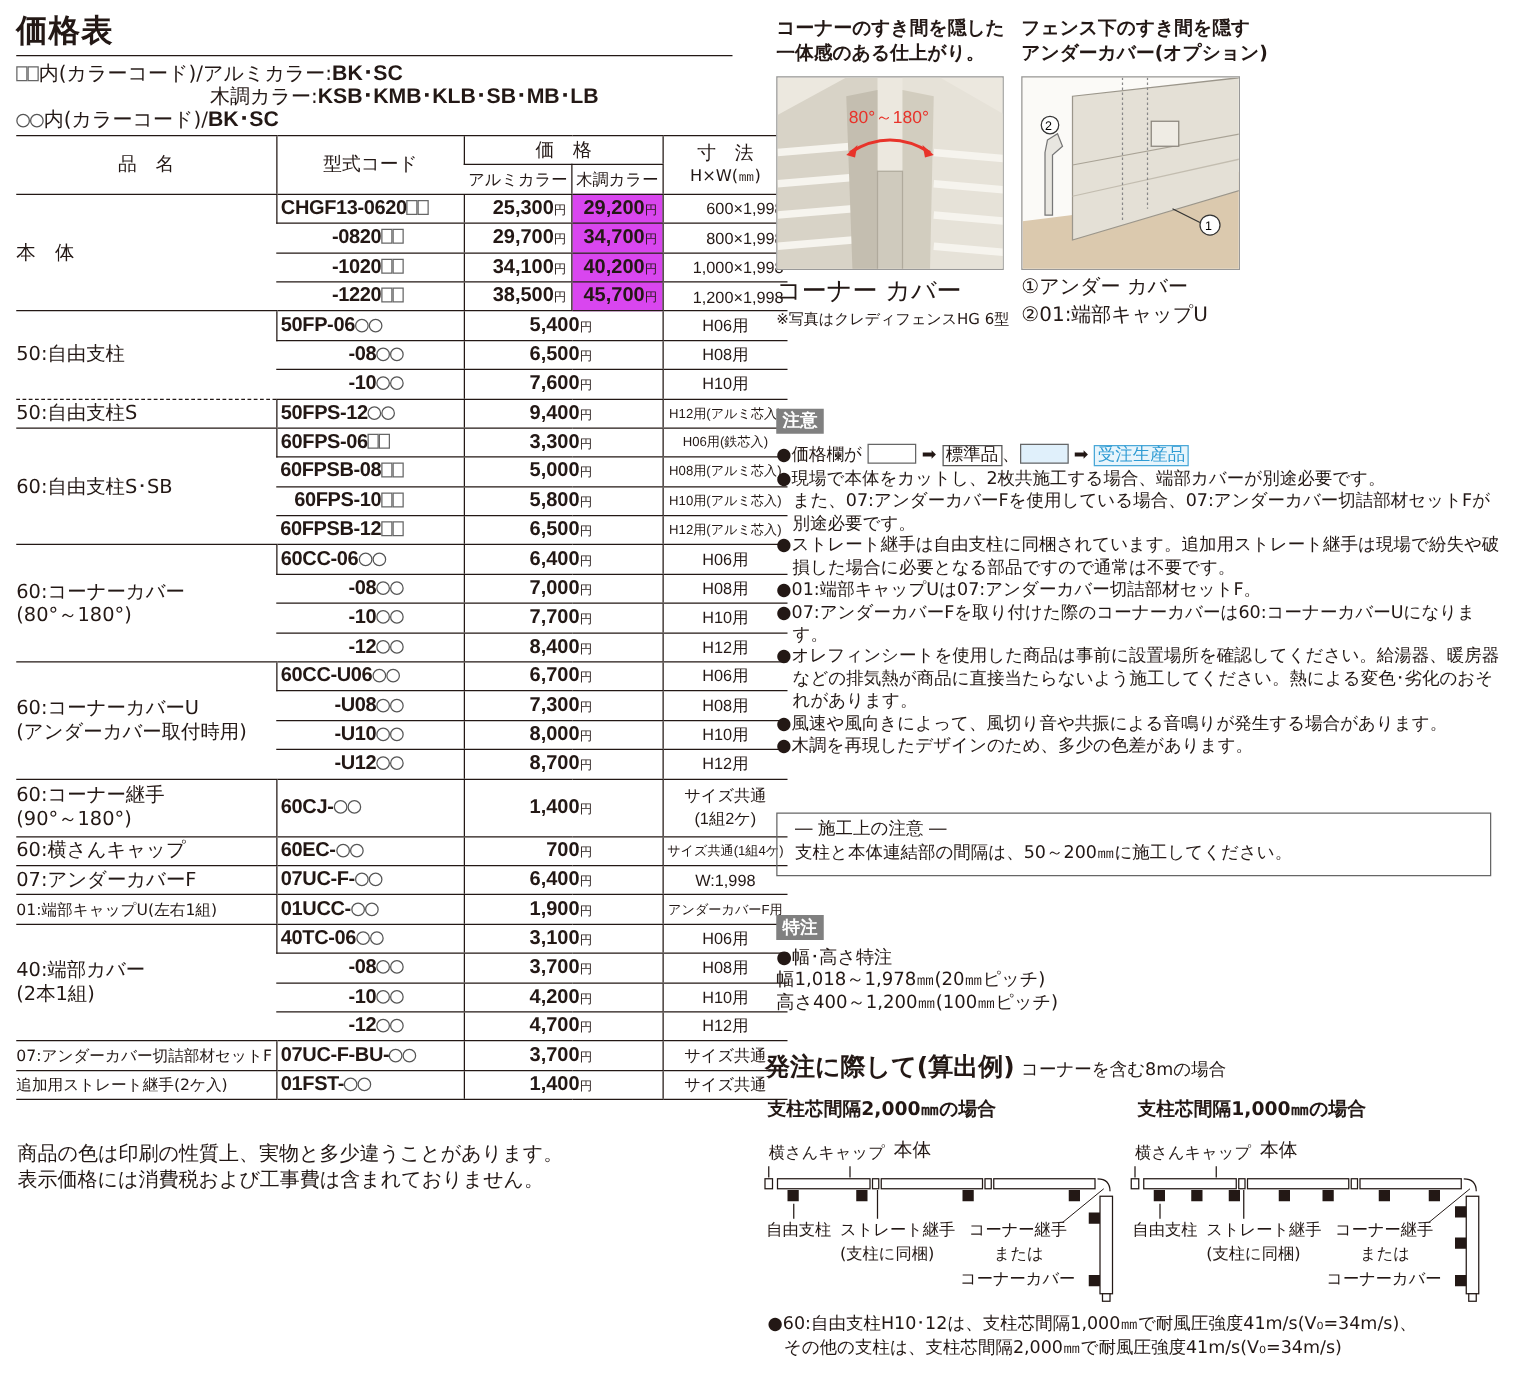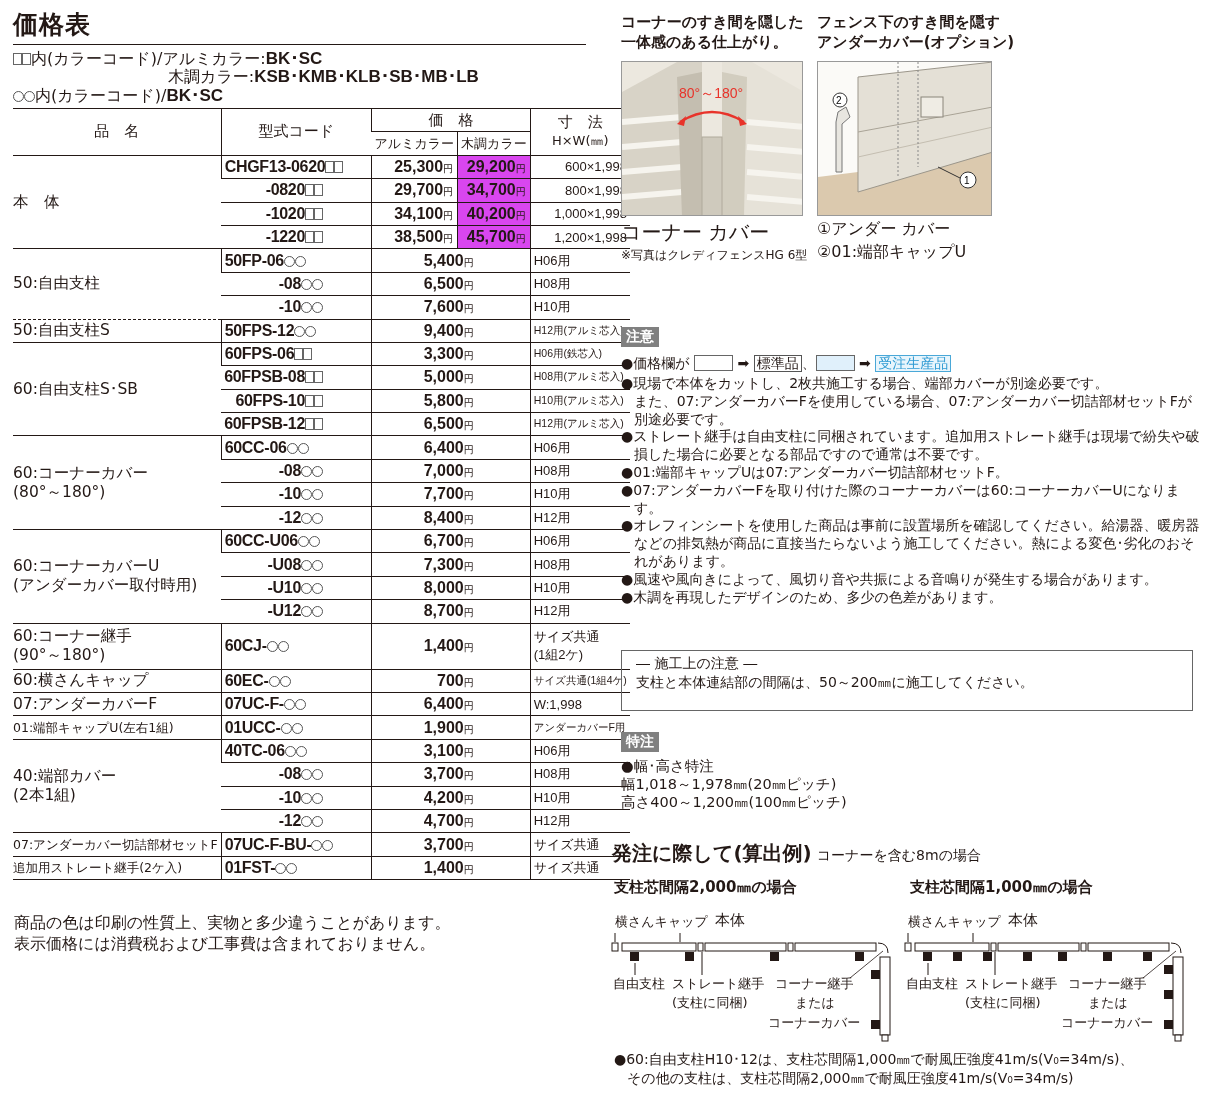--- a/index.html
+++ b/index.html
@@ -15,36 +15,36 @@
 #price td,#price th{border-bottom:1px solid #231815;border-left:1px solid #231815;height:23.4px;padding:0 3px;font-weight:normal;white-space:nowrap}
 #price tr>*:first-child{border-left:none}
 #price .hdr th{text-align:center;font-size:15px}
 #price .name{font-size:15.5px;text-align:left;padding-left:0;line-height:19px}
 #price .name.sm{font-size:12.5px}
 #price .code{font-family:"Liberation Sans",sans-serif;font-weight:bold;font-size:16px;letter-spacing:-0.3px}
 #price .code.r{text-align:right;padding-right:48px}
 #price .price{font-family:"Liberation Sans",sans-serif;font-weight:bold;font-size:16px;text-align:right;padding-right:4px}
 #price .price small{font-size:10px;font-weight:normal}
 #price .blue{background:#d946ef}
-#price .sz{font-size:13px;font-family:"Liberation Sans",sans-serif}
+#price .sz{text-align:center;font-size:13px;font-family:"Liberation Sans",sans-serif}
 #price .sz.r{text-align:right}
 #price .sz.xs{font-size:10.5px}
 #price tr.thick>*{border-top:1.5px solid #231815}
 #foot1{left:14px;top:912px;font-size:16px;line-height:21px}
 
 .cap{font-size:15px;font-weight:bold;line-height:20px}
 .photo{border:1px solid #999;background:#eeebe4;overflow:hidden}
 .tag{background:#808080;color:#fff;font-weight:bold;font-size:14px;padding:1px 5px;display:inline-block}
 .notes{font-size:14px;line-height:17.8px}
 .notes .li{padding-left:13px;text-indent:-13px}
 .legbox{display:inline-block;width:39px;height:16px;border:1px solid #666;vertical-align:-3px}
 .legbox.blue{background:#e0f0fb}
 .legtext{display:inline-block;border:1px solid #555;padding:0 2px;line-height:15px}
 .legtext.blue{border-color:#4aa8d8;color:#2f9bd3;background:#e8f5fc}
-#caution{left:621px;top:650px;width:572px;height:61px;border:1px solid #666;padding:3px 14px;font-size:14px;line-height:19px}
+#caution{left:621px;top:650px;width:572px;height:51px;border:1px solid #666;padding:3px 14px;font-size:14px;line-height:19px}
 .h2{font-size:20px;font-weight:bold}
 .h3{font-size:15px;font-weight:bold}
 .diag-lbl{font-size:13px;position:absolute;white-space:nowrap}
 </style>
 </head>
 <body>
 
 <div id="title" class="abs">価格表</div>
 <div id="rule1" class="abs"></div>
 

